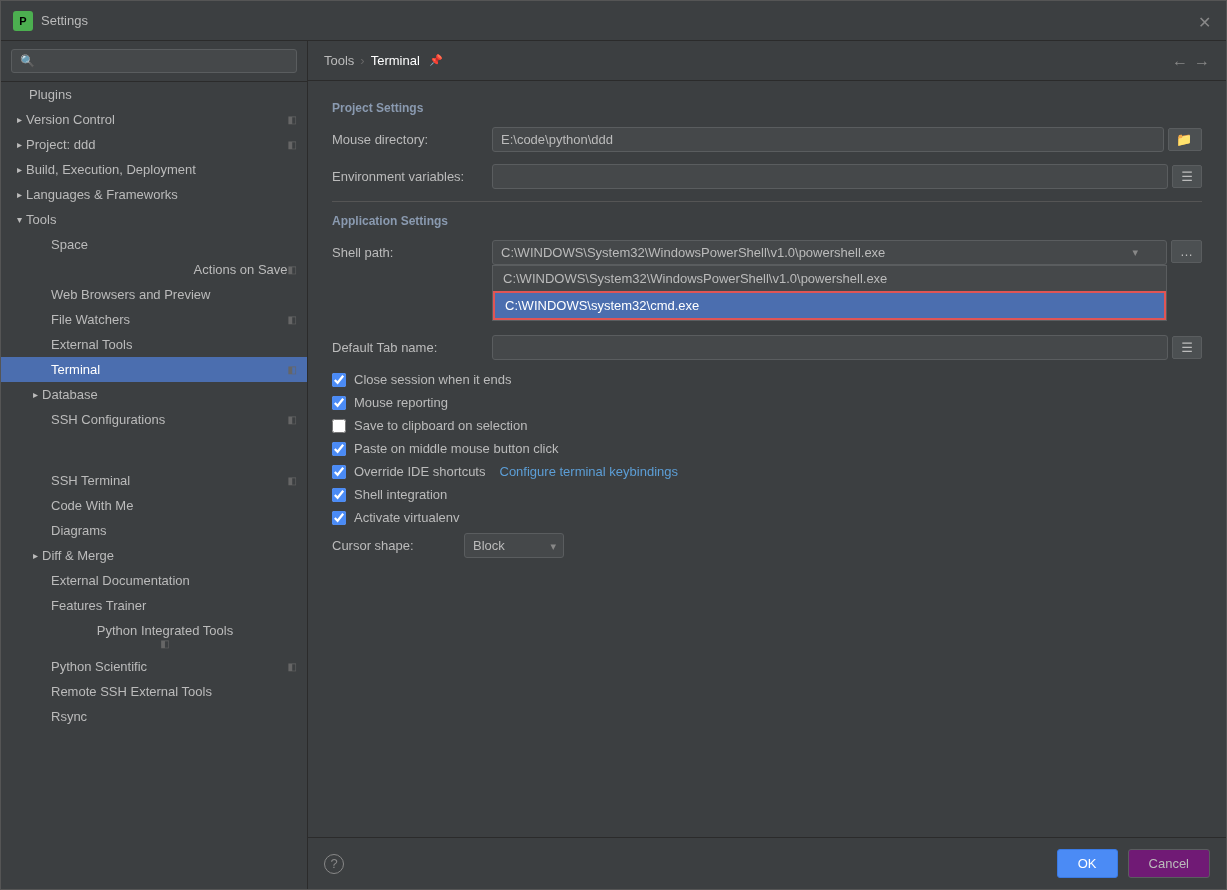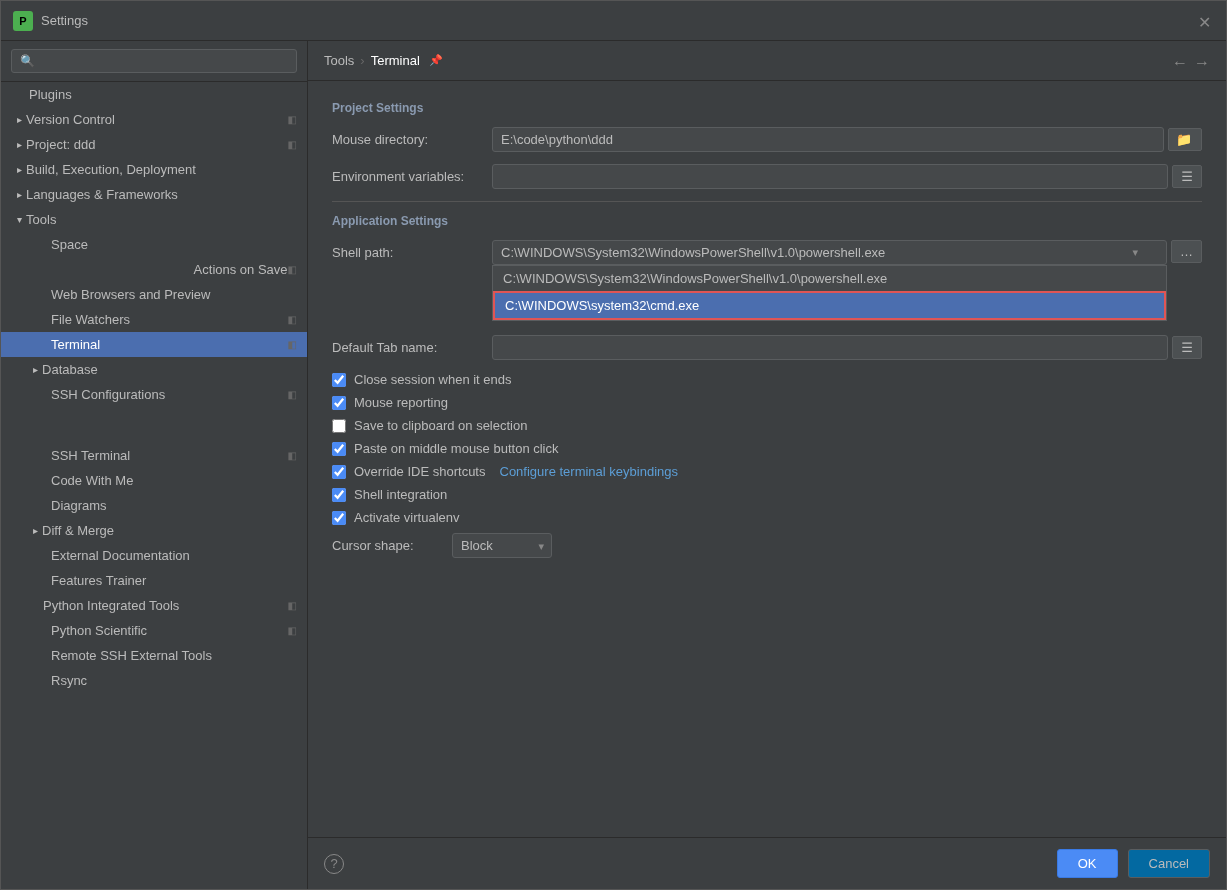--- a/index.html
+++ b/index.html
@@ -59,34 +59,34 @@
     .shell-row .shell-path-container { flex: 1; }
     .shell-more-btn { background: #4c5052; border: 1px solid #5a5d5f; color: #bbb; padding: 3px 8px; cursor: pointer; border-radius: 2px; font-size: 13px; }
 
     
     .checkbox-row { display: flex; align-items: center; margin-bottom: 8px; gap: 8px; }
     .checkbox-row input[type="checkbox"] { accent-color: #4b8bf5; width: 14px; height: 14px; cursor: pointer; }
     .checkbox-label { color: #bbb; font-size: 13px; cursor: pointer; }
     .configure-link { color: #5c9ed6; font-size: 13px; margin-left: 6px; cursor: pointer; text-decoration: none; }
 
     
-    .cursor-row { display: flex; align-items: center; gap: 0; margin-top: 4px; }
+    .cursor-row { display: flex; align-items: center; gap: 12px; margin-top: 4px; }
     .cursor-label { color: #bbb; font-size: 13px; width: 120px; }
     .cursor-select { background: #45484a; border: 1px solid #5a5d5f; border-radius: 3px; color: #bbb; padding: 4px 24px 4px 8px; font-size: 13px; cursor: pointer; -webkit-appearance: none; appearance: none; outline: none; }
     .select-wrapper { position: relative; display: inline-block; }
     .select-wrapper::after { content: '▾'; position: absolute; right: 8px; top: 50%; transform: translateY(-50%); color: #888; pointer-events: none; font-size: 11px; }
 
     
     .section-separator { border: none; border-top: 1px solid #555; margin: 12px 0; }
 
     
     .bottom-bar { height: 52px; background: #3c3f41; border-top: 1px solid #2b2b2b; display: flex; align-items: center; justify-content: flex-end; padding: 0 16px; gap: 10px; flex-shrink: 0; }
     .btn { padding: 6px 20px; border-radius: 3px; font-size: 13px; cursor: pointer; border: 1px solid transparent; }
     .btn-primary { background: #4b8bf5; color: #fff; border-color: #3a7ae4; }
-    .btn-default { background: #0369a1; color: #bbb; border-color: #5a5d5f; }
+    .btn-default { background: #701a75; color: #bbb; border-color: #5a5d5f; }
 
     
     .help-icon { width: 20px; height: 20px; border-radius: 50%; border: 1px solid #888; display: flex; align-items: center; justify-content: center; color: #888; font-size: 13px; cursor: pointer; margin-right: auto; }
 
     .red-highlight { border: 2px solid #e05555 !important; }
 
     ::-webkit-scrollbar { width: 8px; }
     ::-webkit-scrollbar-track { background: #3c3f41; }
     ::-webkit-scrollbar-thumb { background: #5a5d5f; border-radius: 4px; }
   </style>
@@ -147,20 +147,24 @@
           </div>
           <div class="sidebar-item" style="padding-left: 32px;">
             <span style="margin-right:4px;width:14px;display:inline-block;"></span>
             <span style="flex:1;">Web Browsers and Preview</span>
           </div>
           <div class="sidebar-item" style="padding-left: 32px;">
             <span style="margin-right:4px;width:14px;display:inline-block;"></span>
             <span style="flex:1;">File Watchers</span>
             <span class="icon-pin">◧</span>
           </div>
+          <div class="sidebar-item" style="padding-left: 32px;">
+            <span style="margin-right:4px;width:14px;display:inline-block;"></span>
+            <span style="flex:1;">External Tools</span>
+          </div>
           <div class="sidebar-item active" style="padding-left: 32px;">
             <span style="margin-right:4px;width:14px;display:inline-block;"></span>
             <span style="flex:1;">Terminal</span>
             <span class="icon-pin">◧</span>
           </div>
           <div class="sidebar-item" style="padding-left: 32px;">
             <span style="margin-right:4px;font-size:10px;">▸</span>
             <span style="flex:1;">Database</span>
           </div>
           <div class="sidebar-item" style="padding-left: 32px;">
@@ -186,21 +190,21 @@
             <span style="flex:1;">Diff &amp; Merge</span>
           </div>
           <div class="sidebar-item" style="padding-left: 32px;">
             <span style="margin-right:4px;width:14px;display:inline-block;"></span>
             <span style="flex:1;">External Documentation</span>
           </div>
           <div class="sidebar-item" style="padding-left: 32px;">
             <span style="margin-right:4px;width:14px;display:inline-block;"></span>
             <span style="flex:1;">Features Trainer</span>
           </div>
-          <div class="sidebar-item" style="padding-left: 24px;">
+          <div class="sidebar-item" style="padding-left: 32px; flex-direction: column;">
             <span style="margin-right:4px;width:14px;display:inline-block;"></span>
             <span style="flex:1;">Python Integrated Tools</span>
             <span class="icon-pin">◧</span>
           </div>
           <div class="sidebar-item" style="padding-left: 32px;">
             <span style="margin-right:4px;width:14px;display:inline-block;"></span>
             <span style="flex:1;">Python Scientific</span>
             <span class="icon-pin">◧</span>
           </div>
           <div class="sidebar-item" style="padding-left: 32px;">

